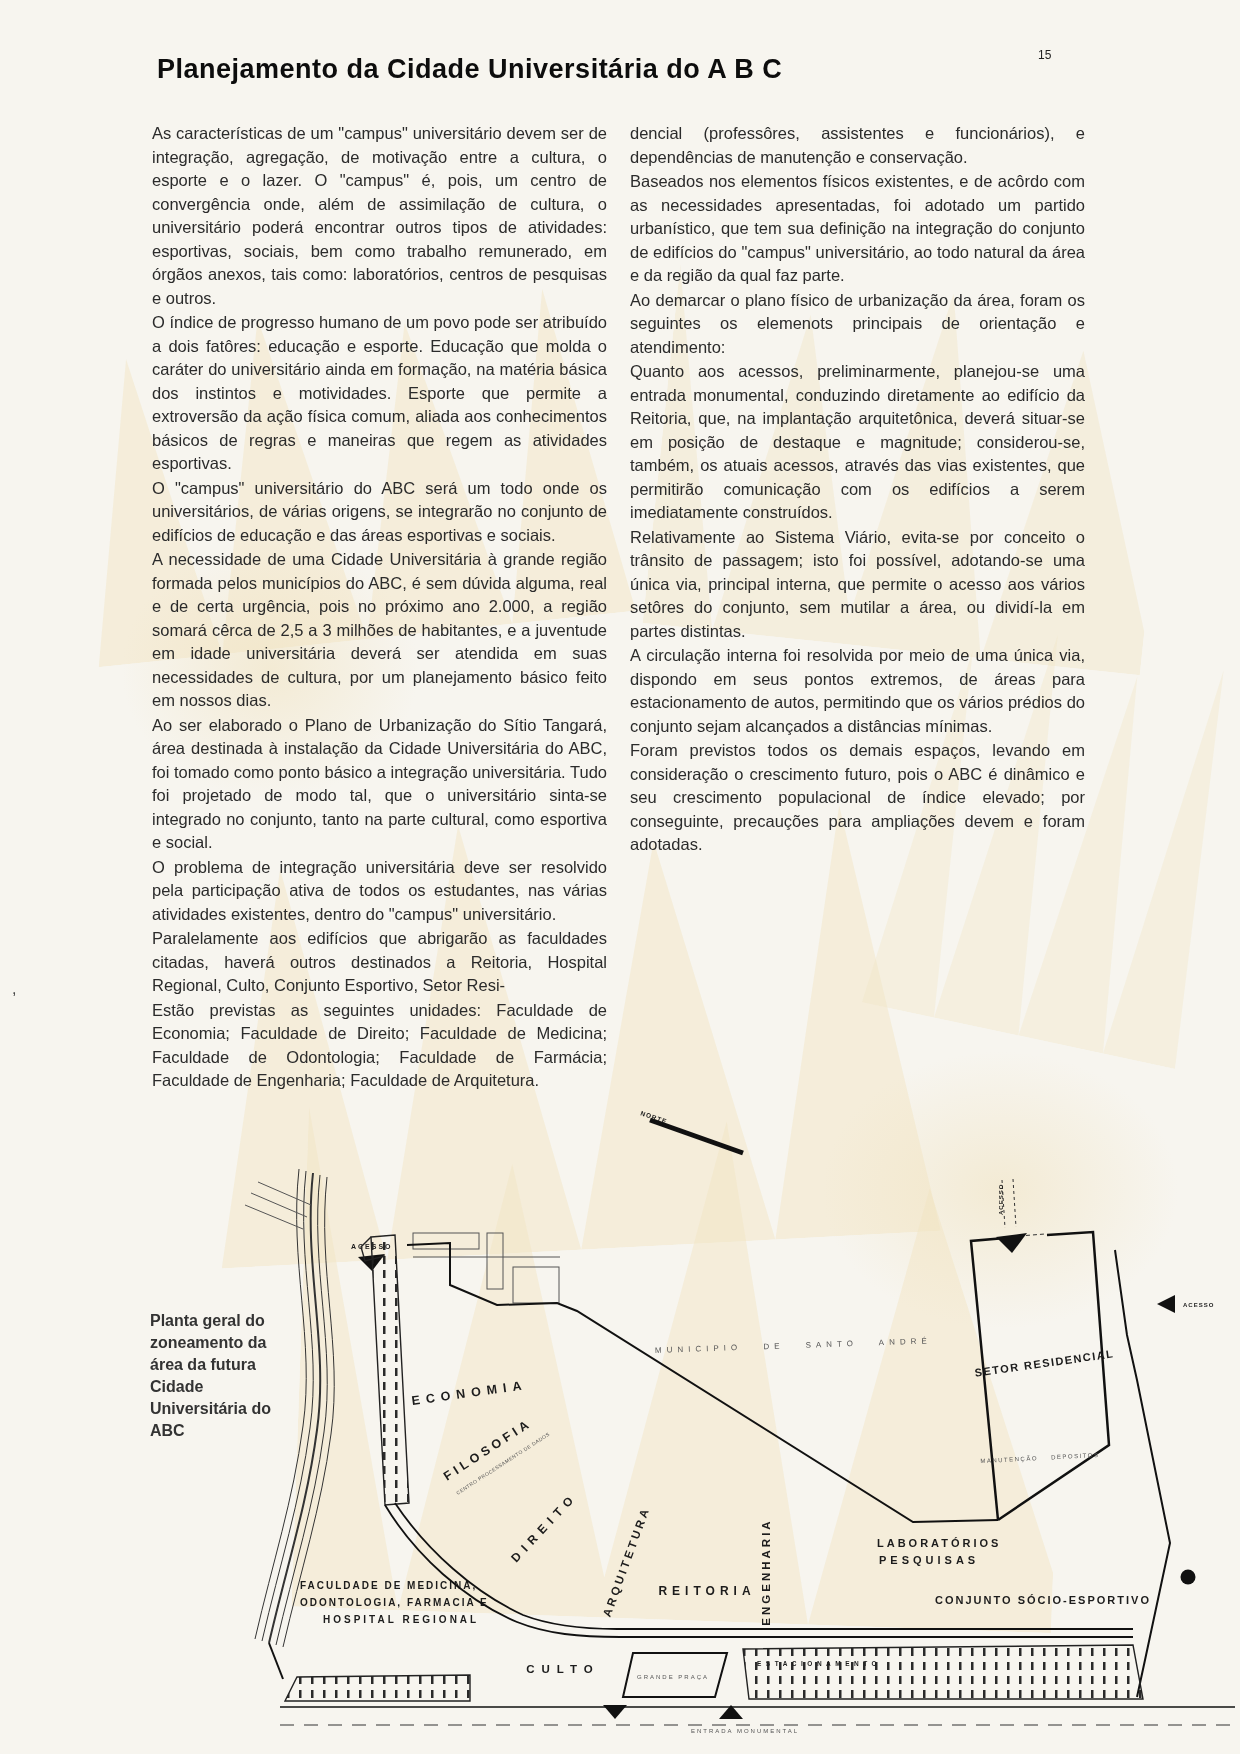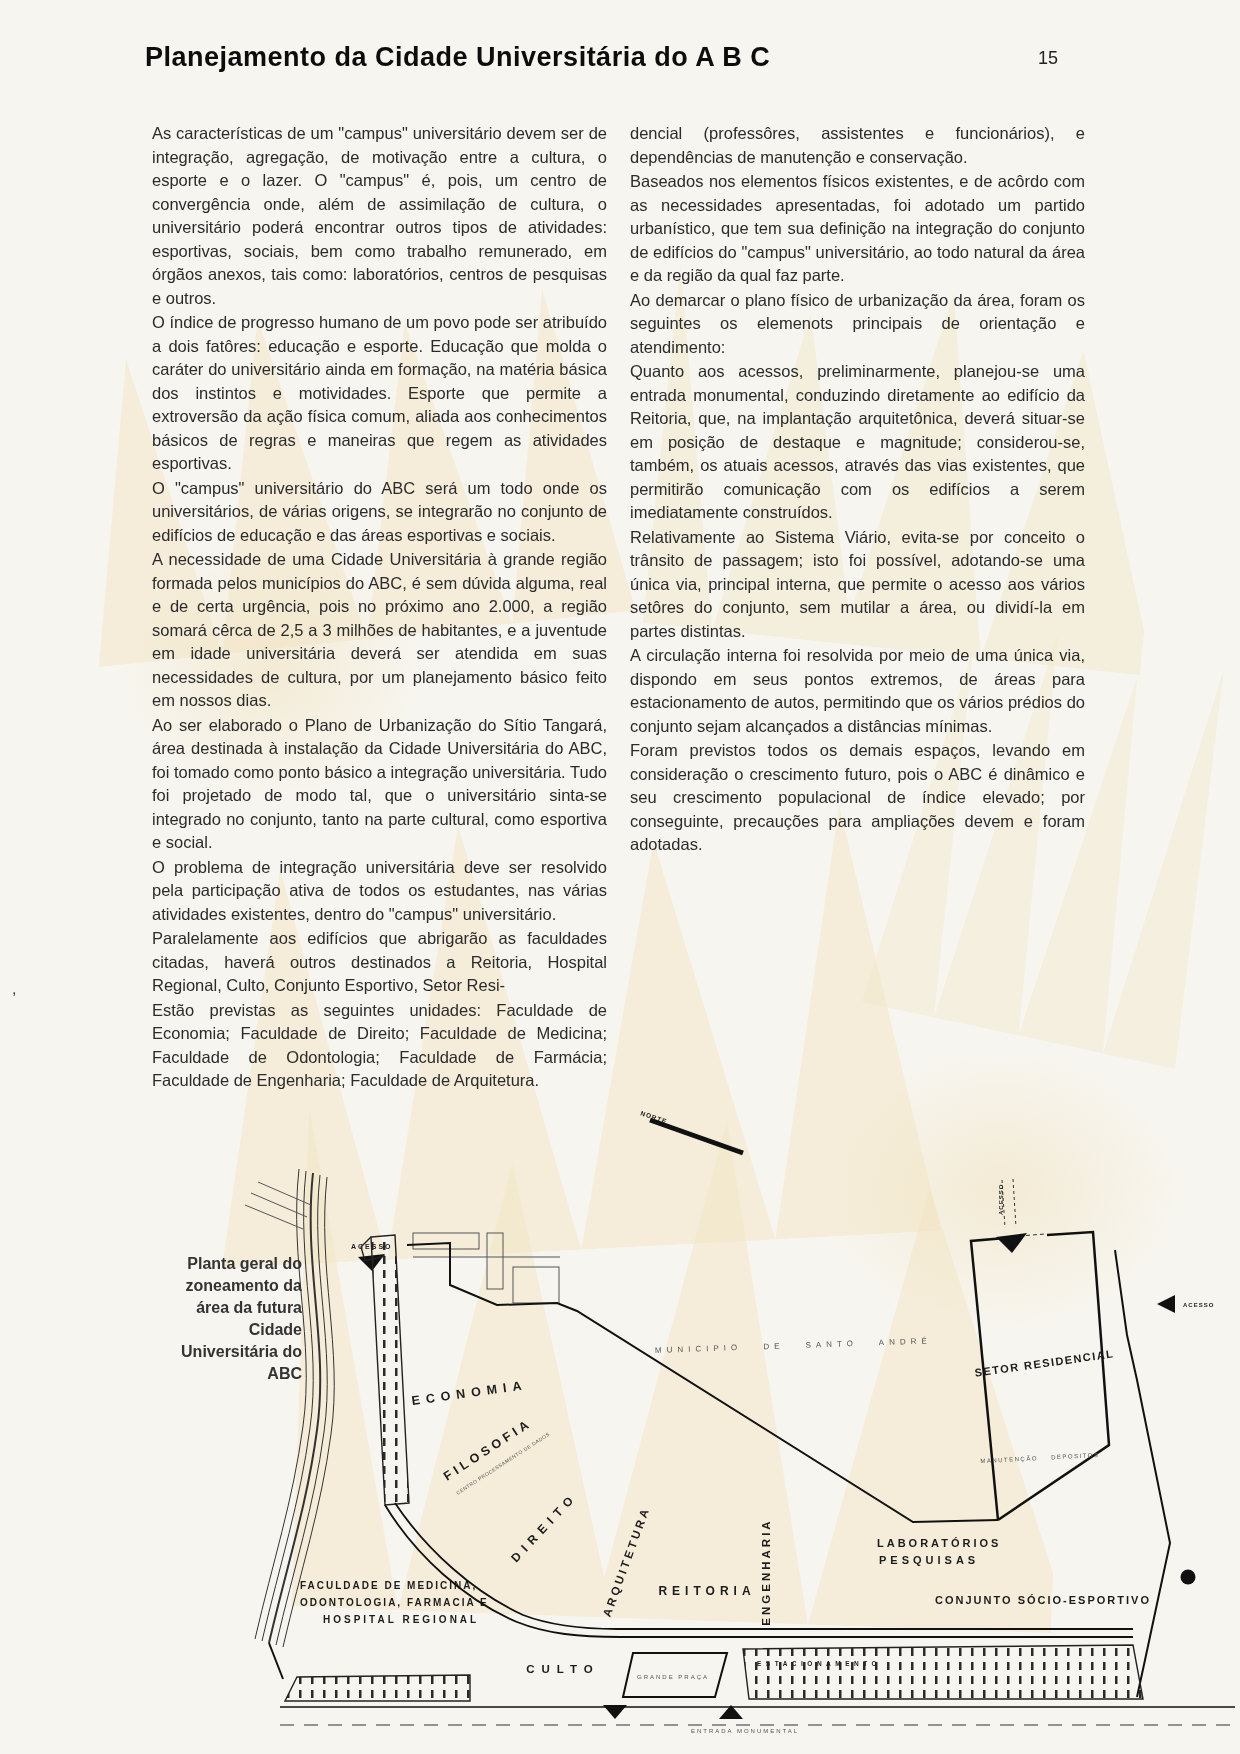--- a/index.html
+++ b/index.html
@@ -7,34 +7,34 @@
     width:1240px;height:1754px;position:relative;overflow:hidden;
     background:#f7f5ef;
     font-family:"Liberation Sans", sans-serif;
   }
   .stain{position:absolute;z-index:0;background:#f1e4c2;}
   .zigA{clip-path:polygon(0 100%,11% 8%,23% 100%,36% 0,50% 100%,63% 6%,77% 100%,89% 0,100% 100%);}
   .zigB{clip-path:polygon(0 0,14% 100%,27% 10%,41% 92%,55% 0,68% 100%,82% 12%,100% 88%,100% 100%,0 100%);}
   .blob{position:absolute;z-index:0;border-radius:50%;
     background:radial-gradient(ellipse at center, rgba(240,226,190,.55), rgba(240,226,190,0) 70%);}
   .page-title{
-    position:absolute;left:145px;top:42px;margin:0;z-index:2;
+    position:absolute;left:145px;top:42px;margin:12px;z-index:2;
     font-size:27px;font-weight:bold;letter-spacing:.5px;color:#0d0d0d;white-space:nowrap;
   }
-  .pagenum{position:absolute;left:1038px;top:48px;z-index:2;font-size:18px;color:#222;}
+  .pagenum{position:absolute;left:1038px;top:48px;z-index:2;font-size:12px;color:#222;}
   .col{
     position:absolute;top:122px;width:455px;z-index:2;
     font-size:16.5px;line-height:23.5px;color:#2b2b2b;text-align:justify;
   }
   .col p{margin:0 0 1px 0;}
   .col-left{left:152px;}
   .col-right{left:630px;}
   .fig-caption{
-    position:absolute;left:150px;top:1253px;width:152px;z-index:2;
-    font-size:16px;line-height:22px;font-weight:bold;color:#333;text-align:right;
+    position:absolute;left:150px;top:1310px;width:152px;z-index:2;
+    font-size:16px;line-height:22px;font-weight:bold;color:#333;
   }
   .margin-mark{position:absolute;left:12px;top:980px;z-index:2;font-size:16px;color:#444;}
   svg.map{position:absolute;left:55px;top:1085px;width:1180px;height:669px;z-index:1;}
   svg.map text{font-family:"Liberation Sans", sans-serif;font-weight:bold;fill:#1c1c1c;}
   svg.map text.light{font-weight:normal;fill:#555;}
 </style>
 </head>
 <body>
 
 <div class="page">

